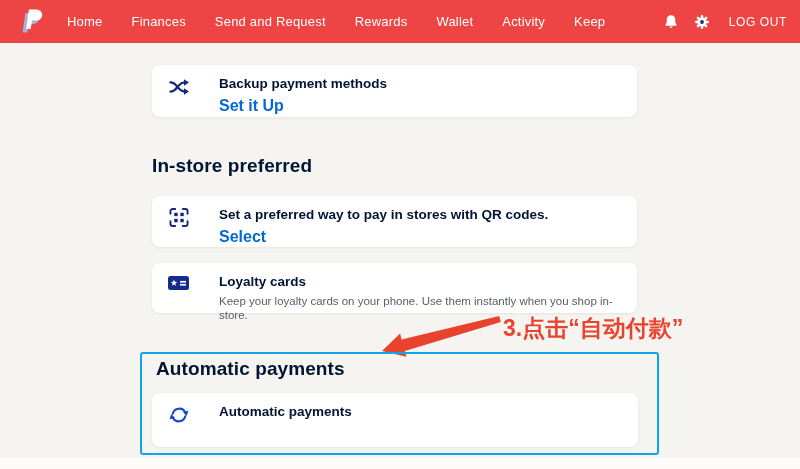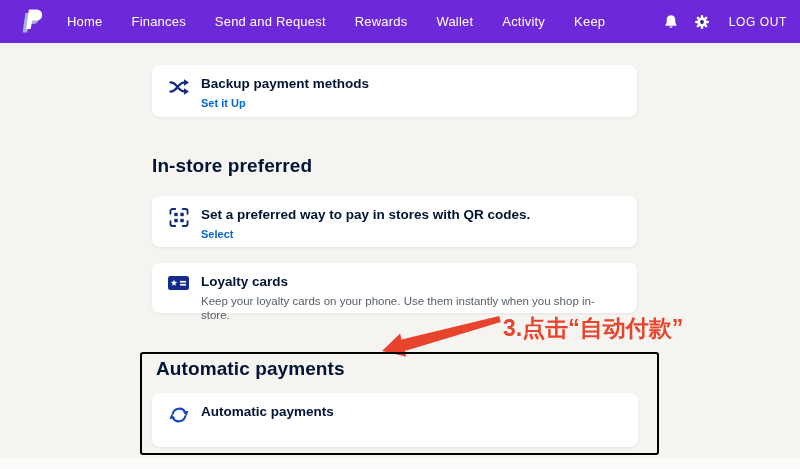--- a/index.html
+++ b/index.html
@@ -3,21 +3,21 @@
 <meta charset="utf-8">
 <style>
   * { margin:0; padding:0; box-sizing:border-box; }
   html,body { width:800px; height:469px; }
   body { font-family:"Liberation Sans","DejaVu Sans",sans-serif; background:#fff; }
   .screen { position:relative; width:800px; height:469px; overflow:hidden; }
 
   
   .topnav {
     position:absolute; top:0; left:0; width:800px; height:45px;
-    background:#6d28d9; display:flex; align-items:center;
+    background:#ef4444; display:flex; align-items:center;
     border-bottom:2px solid #eef1f8;
   }
   .logo { margin-left:20px; width:23px; height:28px; flex:0 0 auto; cursor:pointer; }
   .nav-links { display:flex; align-items:center; gap:29px; margin-left:24px; }
   .nav-item {
     color:#ffffff; font-size:13px; font-weight:500; text-decoration:none;
     letter-spacing:.2px; cursor:pointer; white-space:nowrap;
   }
   .nav-right { margin-left:auto; display:flex; align-items:center; gap:15px; padding-right:13px; }
   .icon-btn { width:16px; height:16px; display:inline-flex; cursor:pointer; }
@@ -25,43 +25,43 @@
     color:#ffffff; font-size:12px; font-weight:500; letter-spacing:.6px;
     text-decoration:none; cursor:pointer; margin-left:4px; white-space:nowrap;
   }
 
   
   .content { position:absolute; top:45px; left:0; width:800px; height:424px; background:#f6f4f0; }
 
   .card {
     position:absolute; left:152px; width:485px; background:#ffffff;
     border-radius:8px; box-shadow:0 1px 3px rgba(0,0,0,.07);
-    display:flex; align-items:flex-start; gap:11px; padding:10px 16px;
+    display:flex; align-items:flex-start; gap:29px; padding:10px 16px;
   }
   .card-icon { flex:0 0 22px; margin-top:2px; display:inline-flex; }
   .card-title { font-size:13.5px; font-weight:600; color:#001435; line-height:1.3; }
-  .card-link { display:inline-block; margin-top:4px; font-size:11px; font-weight:700; color:#0469d1; text-decoration:none; cursor:pointer; }
+  .card-link { display:inline-block; margin-top:4px; font-size:16px; font-weight:700; color:#0469d1; text-decoration:none; cursor:pointer; }
   .card-subtitle { margin-top:3px; font-size:11.5px; color:#565e68; line-height:1.3; }
 
   #card-backup { top:20px; height:52px; }
   #card-qr { top:151px; height:51px; }
   #card-loyalty { top:218px; height:50px; }
 
   .section-heading { font-size:19px; font-weight:600; color:#001435; letter-spacing:.1px; }
   #heading-instore { position:absolute; left:152px; top:110px; }
 
   
   .annot-arrow { position:absolute; left:372px; top:266px; width:140px; height:50px; }
   .annot-text {
     position:absolute; left:503px; top:268px; font-size:23px; font-weight:700;
     color:#e8432c; white-space:nowrap;text-align:right;
   }
   .highlight-box {
     position:absolute; left:140px; top:307px; width:519px; height:103px;
-    border:2px solid #000000; border-radius:3px;
+    border:2px solid #0ea5e9; border-radius:3px;
   }
   #heading-auto { position:absolute; left:14px; top:4px; }
   #card-autopay { position:absolute; left:10px; top:39px; width:486px; height:54px; }
 
   .bottom-strip { position:absolute; left:0; top:413px; width:800px; height:11px; background:#fcfbf9; }
 </style>
 </head>
 <body>
 
 <div class="screen">

